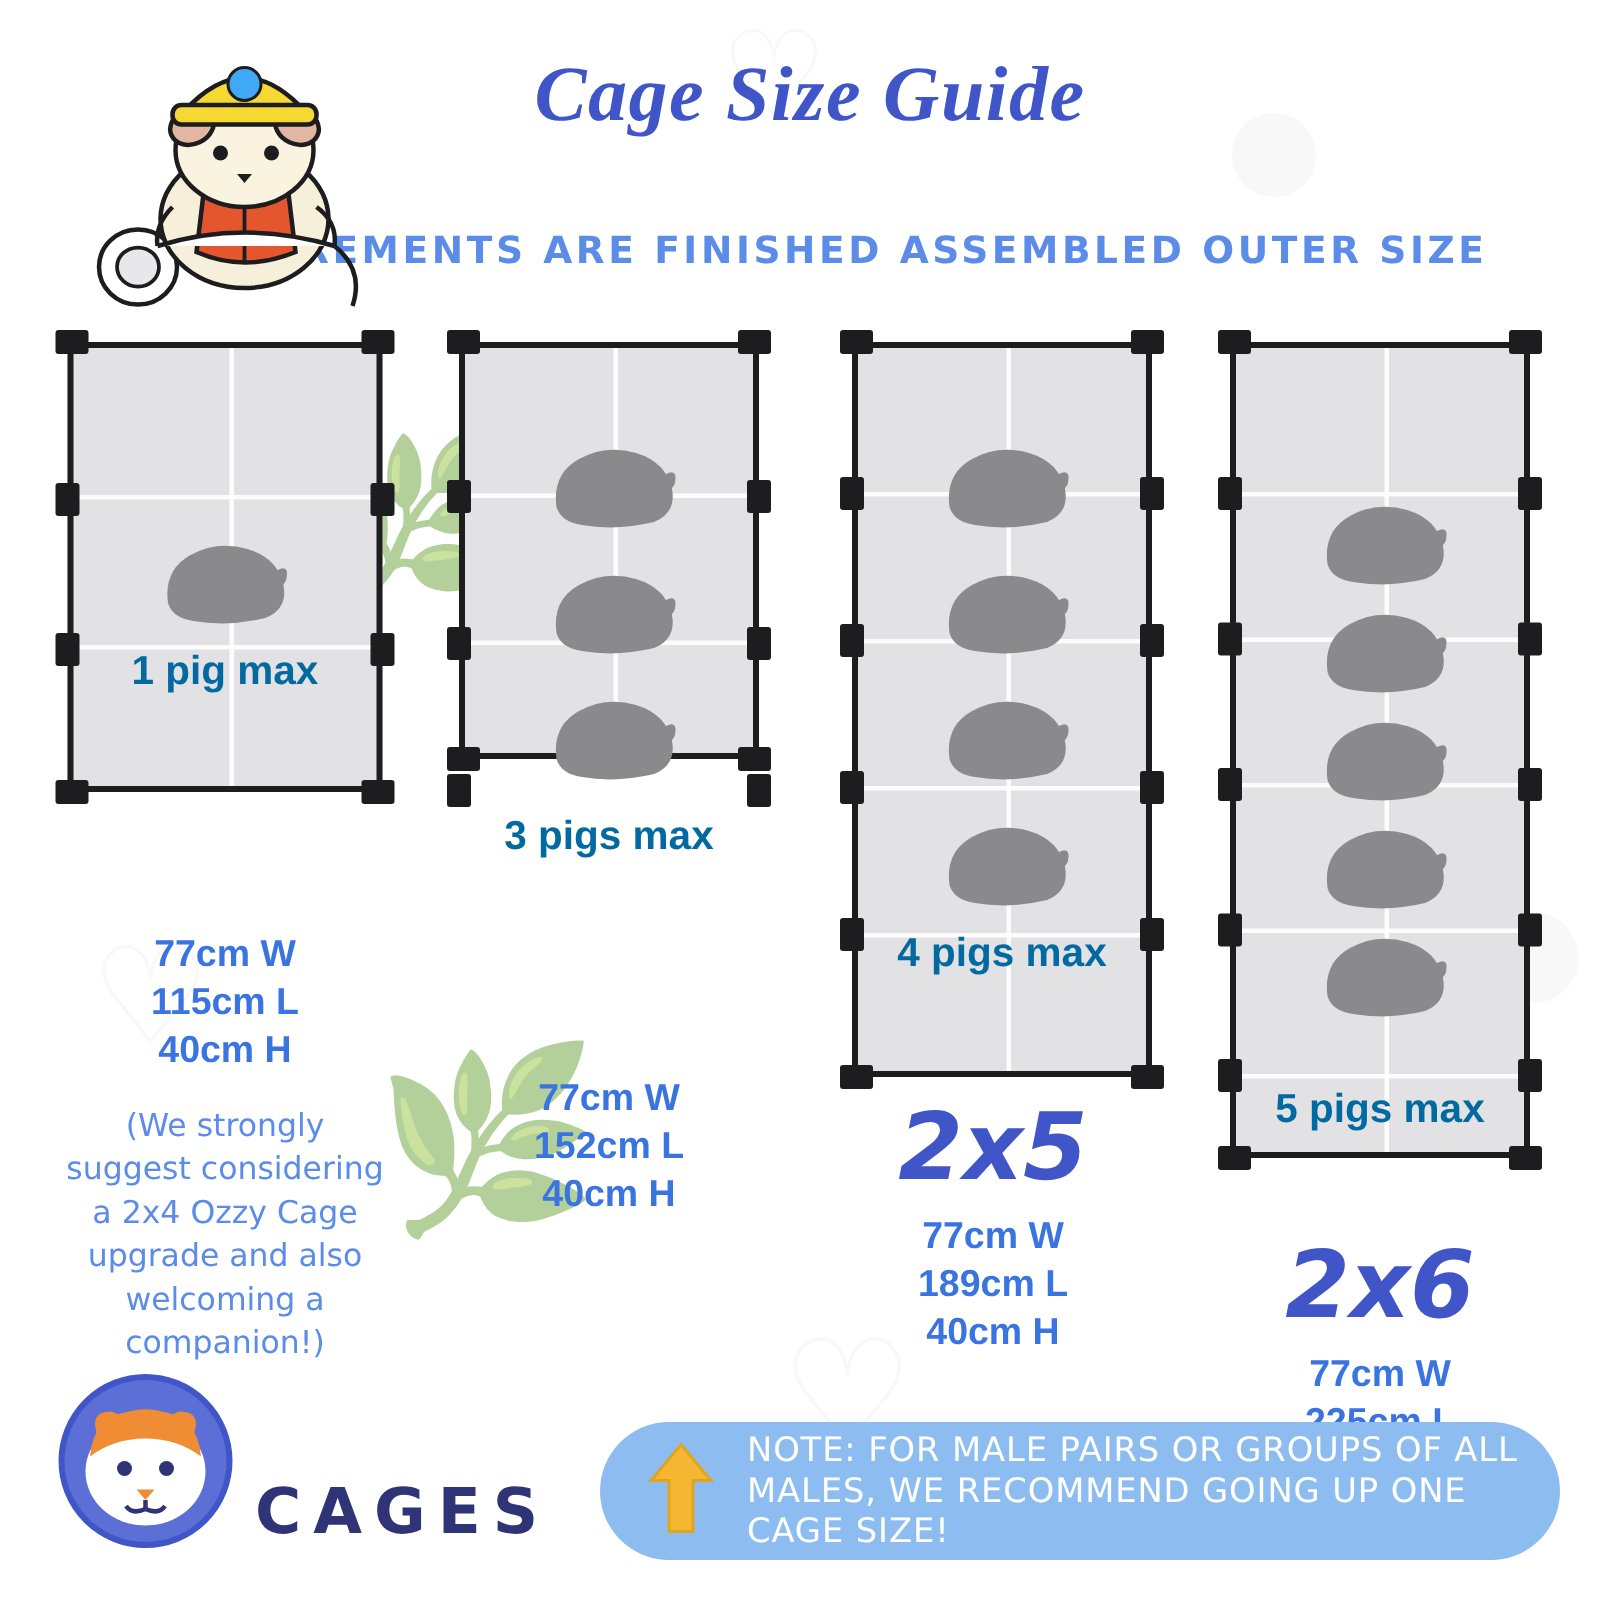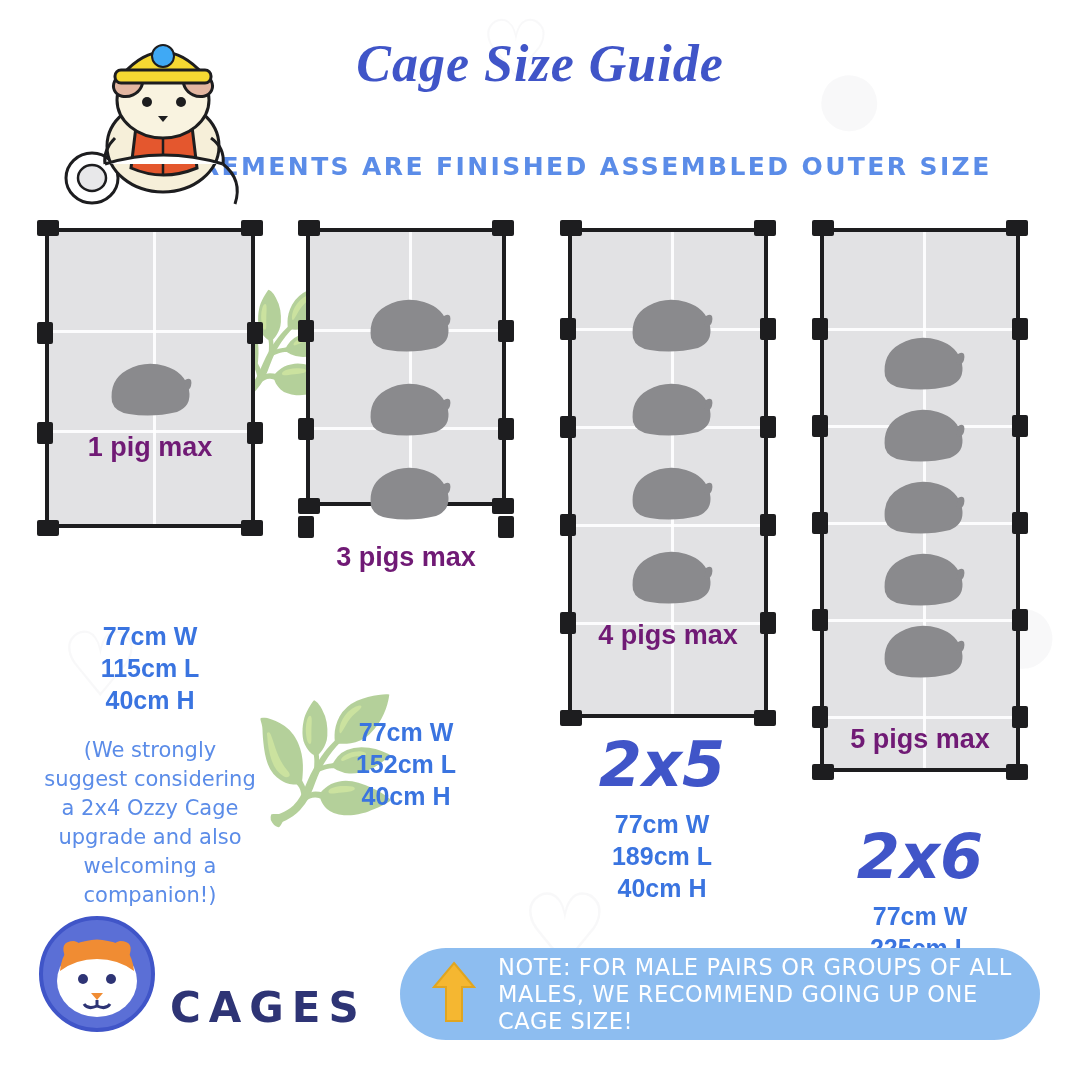--- a/index.html
+++ b/index.html
@@ -118,21 +118,21 @@
   }
   .pig svg { display: block; width: 100%; height: 100%; }
 
   .pig-count {
     position: absolute;
     width: 100%;
     text-align: center;
     font-family: "Liberation Sans", sans-serif;
     font-weight: bold;
     font-size: 27px;
-    color: #701a75;
+    color: #0369a1;
   }
 
   .size-label {
     position: absolute;
     width: 100%;
     text-align: center;
     font-family: "DejaVu Sans", sans-serif;
     font-weight: bold;
     font-style: italic;
     font-size: 62px;

